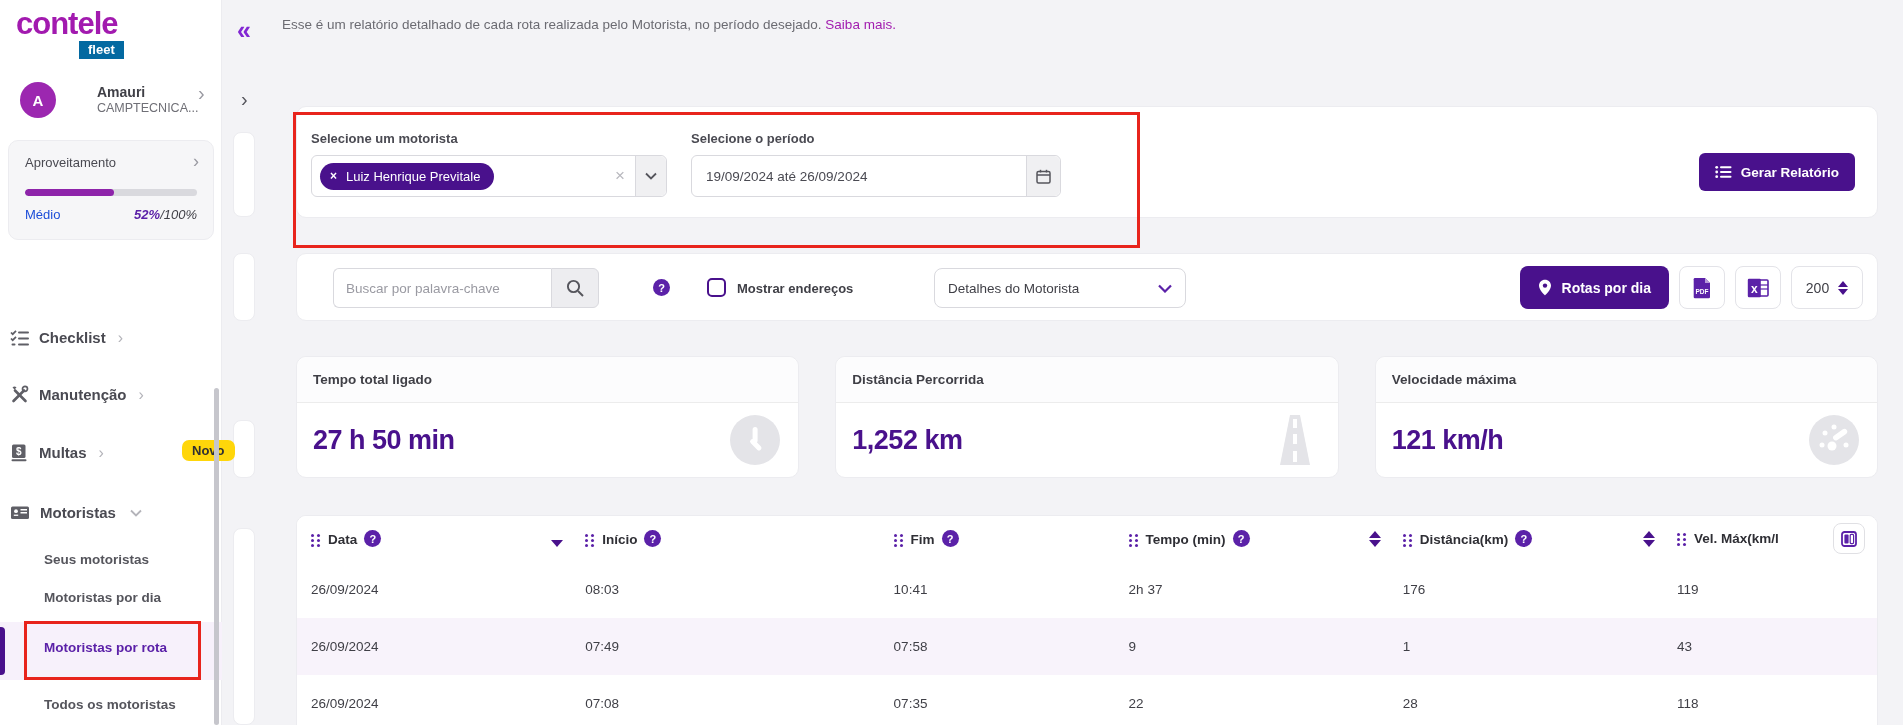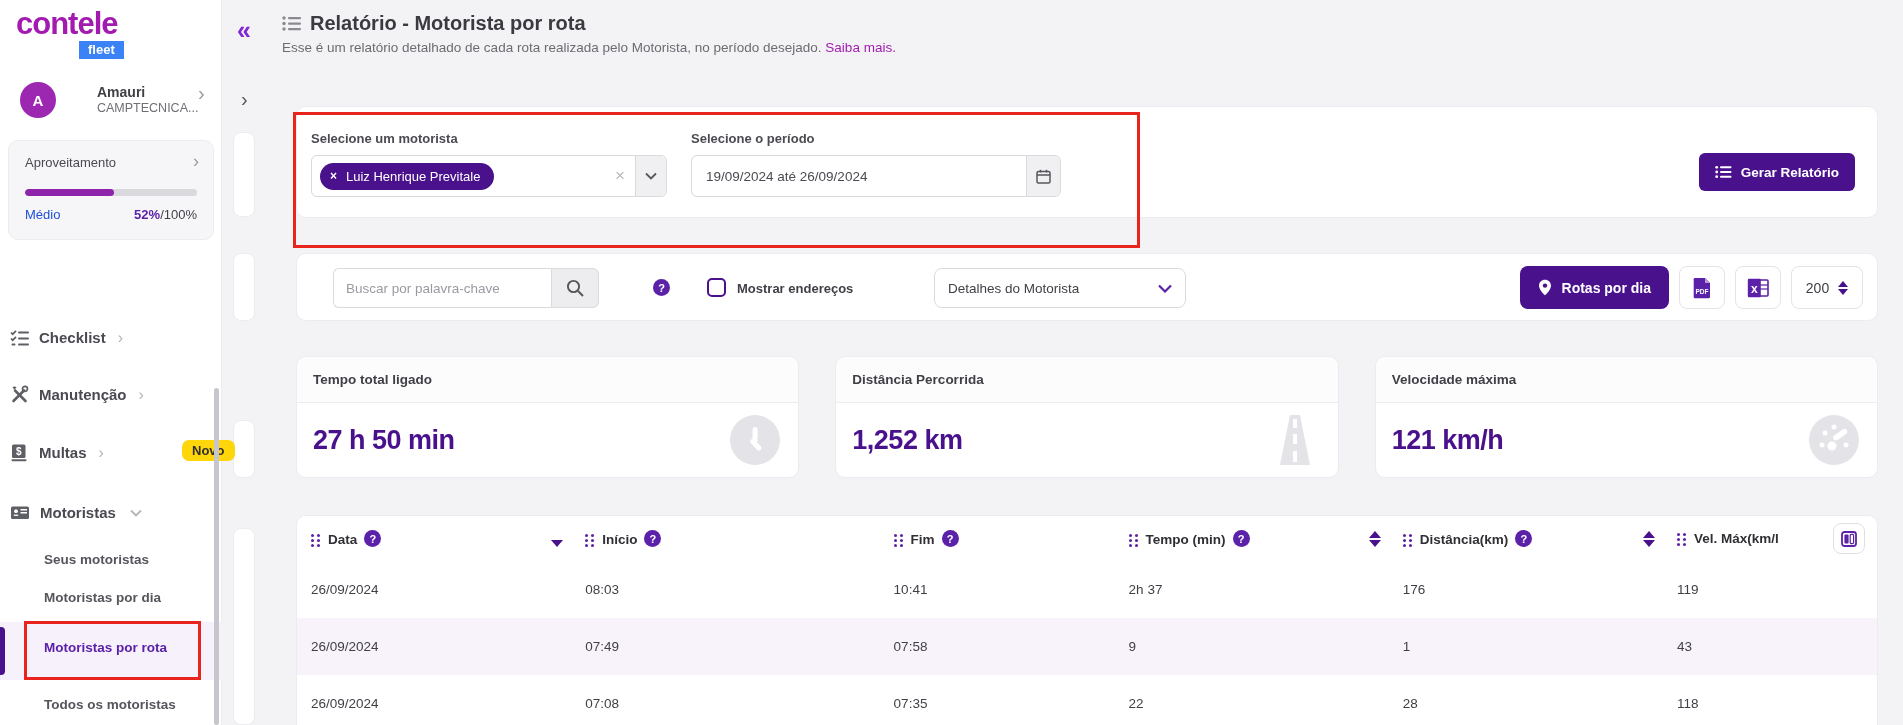--- a/index.html
+++ b/index.html
@@ -3,33 +3,33 @@
 <meta charset="utf-8">
 <style>
   * { box-sizing: border-box; margin: 0; padding: 0; }
   html,body { width:1903px; height:725px; overflow:hidden; }
   body { font-family:"Liberation Sans", sans-serif; background:#f3f3f6; color:#3f3f46; }
   .app { position:relative; width:1903px; height:725px; overflow:hidden; }
 
   
   .sidebar { position:absolute; left:0; top:0; width:222px; height:725px; background:#fff; z-index:5; border-right:1px solid #ececf0; }
   .logo-text { position:absolute; left:16px; top:6px; font-size:31px; font-weight:bold; letter-spacing:-1px; color:#a21aaf; }
-  .logo-badge { position:absolute; left:79px; top:41px; background:#3b82f6; color:#fff; font-size:13px; font-weight:bold; padding:1px 9px 2px; }
+  .logo-badge { position:absolute; left:79px; top:41px; background:#0369a1; color:#fff; font-size:13px; font-weight:bold; padding:1px 9px 2px; }
   .avatar { position:absolute; left:20px; top:82px; width:36px; height:36px; border-radius:50%; background:#9c27b0; color:#fff; font-weight:bold; font-size:15px; display:flex; align-items:center; justify-content:center; }
   .user-name { position:absolute; left:97px; top:84px; font-size:14px; font-weight:bold; color:#3f3f46; }
   .user-company { position:absolute; left:97px; top:101px; font-size:12.5px; color:#6f6f76; }
   .user-chevron { position:absolute; left:198px; top:82px; font-size:20px; color:#9a9aa2; cursor:pointer; }
 
   .aprov-card { position:absolute; left:8px; top:140px; width:206px; height:100px; background:#f6f6f8; border:1px solid #ececf0; border-radius:10px; }
   .aprov-title { position:absolute; left:16px; top:14px; font-size:13px; color:#4a4a52; }
   .aprov-chevron { position:absolute; right:14px; top:10px; font-size:18px; color:#9a9aa2; cursor:pointer; }
   .progress-track { position:absolute; left:16px; right:16px; top:48px; height:7px; border-radius:4px; background:#d9d9de; overflow:hidden; }
   .progress-fill { height:7px; border-radius:4px; background:#8e24aa; }
   .aprov-level { position:absolute; left:16px; top:66px; font-size:13px; color:#1d4ed8; }
-  .aprov-score { position:absolute; right:16px; top:66px; font-size:13px; }
+  .aprov-score { position:absolute; right:16px; top:66px; font-size:13px;font-style:italic; }
   .aprov-score .pct { color:#5b21a8; font-weight:bold; }
   .aprov-score .tot { color:#3f3f46; }
 
   .side-search { position:absolute; left:8px; top:255px; width:206px; height:33px; border:1px solid #d9d9de; border-radius:9px; background:#fff; display:flex; align-items:center; padding:0 10px; gap:8px; }
   .side-search input { border:none; outline:none; width:150px; font-size:13.5px; color:#3f3f46; font-family:"Liberation Sans",sans-serif; }
   .side-search input::placeholder { color:#9a9aa2; }
 
   .nav-item { position:absolute; left:10px; display:flex; align-items:center; gap:10px; font-size:15px; font-weight:bold; color:#4a4a52; cursor:pointer; }
   .nav-chevron { color:#b4b4ba; font-size:16px; font-weight:normal; margin-left:2px; }
   .badge-novo { position:absolute; left:172px; top:-3px; background:#ffd60a; color:#2f2f33; font-size:13px; font-weight:bold; border-radius:7px; padding:3px 10px; }
@@ -203,31 +203,20 @@
   <div class="main">
 
     <div class="collapse-icon">«</div>
     <div class="expand-icon">›</div>
     <div class="peek" style="top:132px; height:85px;"></div>
     <div class="peek" style="top:253px; height:68px;"></div>
     <div class="peek" style="top:420px; height:58px;"></div>
     <div class="peek" style="top:528px; height:197px;"></div>
 
     <div class="page-header">
-      <div class="page-title-row">
-        <svg width="20" height="17" viewBox="0 0 20 17">
-            <circle cx="2" cy="3" r="1.7" fill="#8a8a92"></circle>
-            <rect x="6" y="1.9" width="13" height="2.3" rx="1" fill="#8a8a92"></rect>
-            <circle cx="2" cy="8.5" r="1.7" fill="#8a8a92"></circle>
-            <rect x="6" y="7.4" width="13" height="2.3" rx="1" fill="#8a8a92"></rect>
-            <circle cx="2" cy="14" r="1.7" fill="#8a8a92"></circle>
-            <rect x="6" y="12.9" width="13" height="2.3" rx="1" fill="#8a8a92"></rect>
-          </svg>
-        <span class="page-title">Relatório - Motorista por rota</span>
-      </div>
       <div class="page-subtitle">
         <span>Esse é um relatório detalhado de cada rota realizada pelo Motorista, no período desejado.</span>
         <span class="link">Saiba mais.</span>
       </div>
     </div>
 
     <section class="card filter-card">
       <div class="field-label" style="left:14px; top:24px;">Selecione um motorista</div>
       <div class="driver-select">
         <span class="driver-tag">

